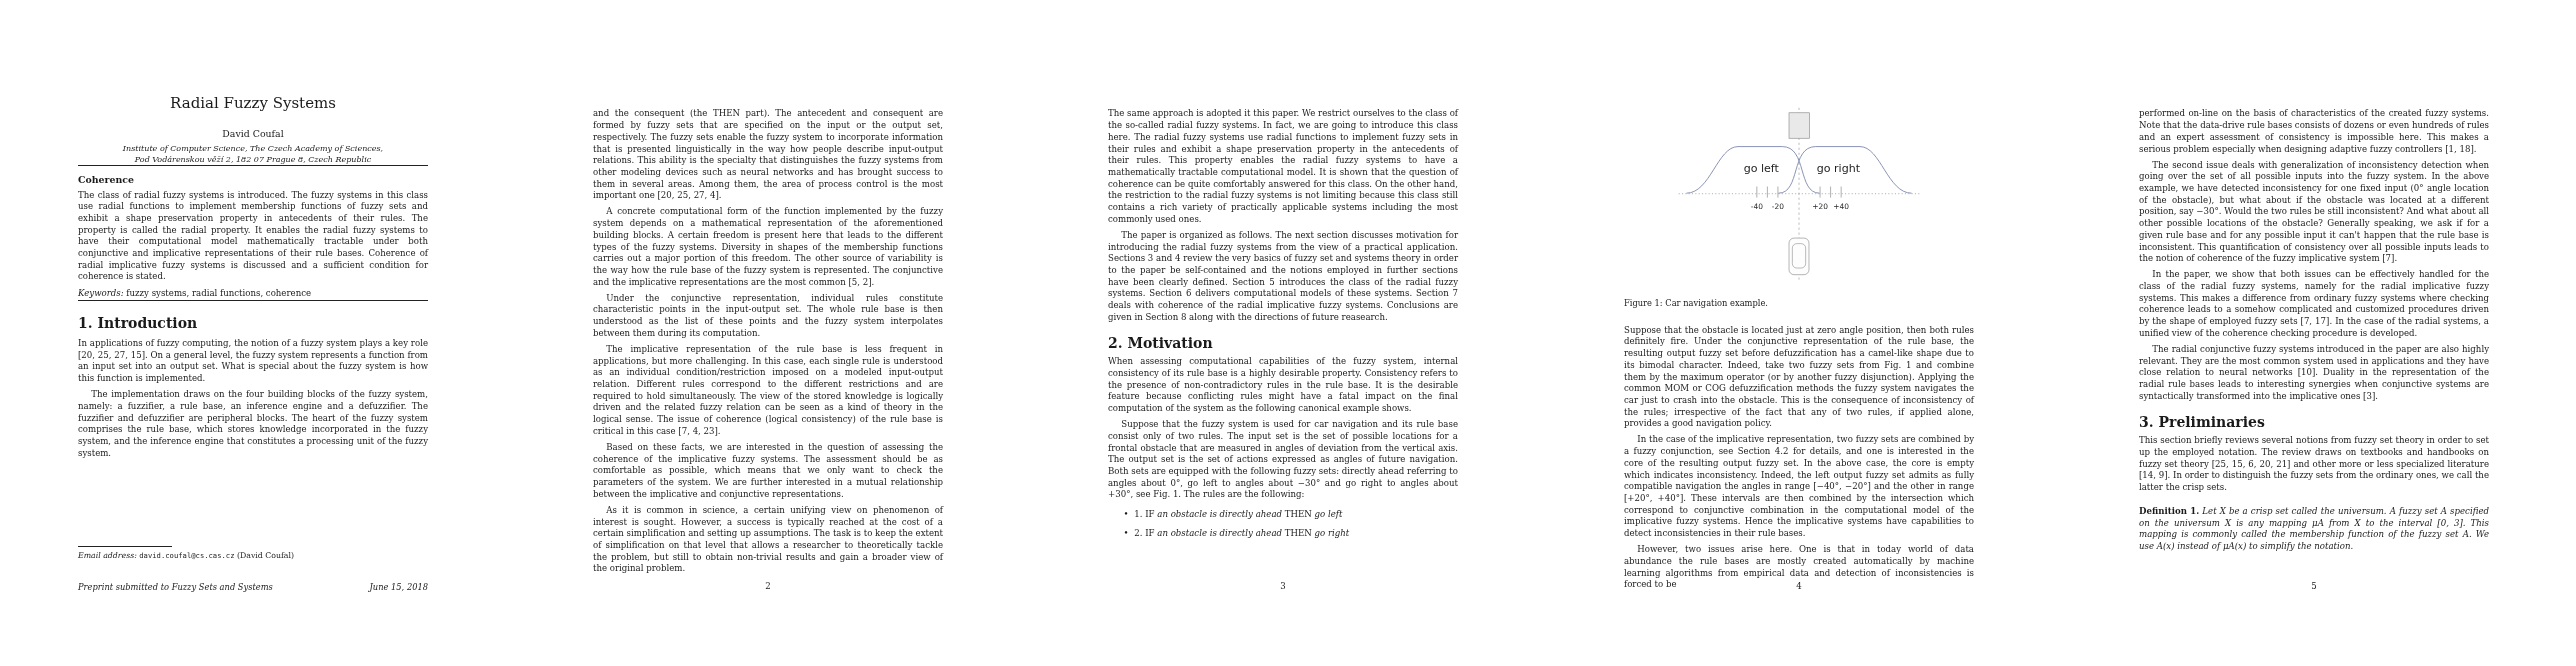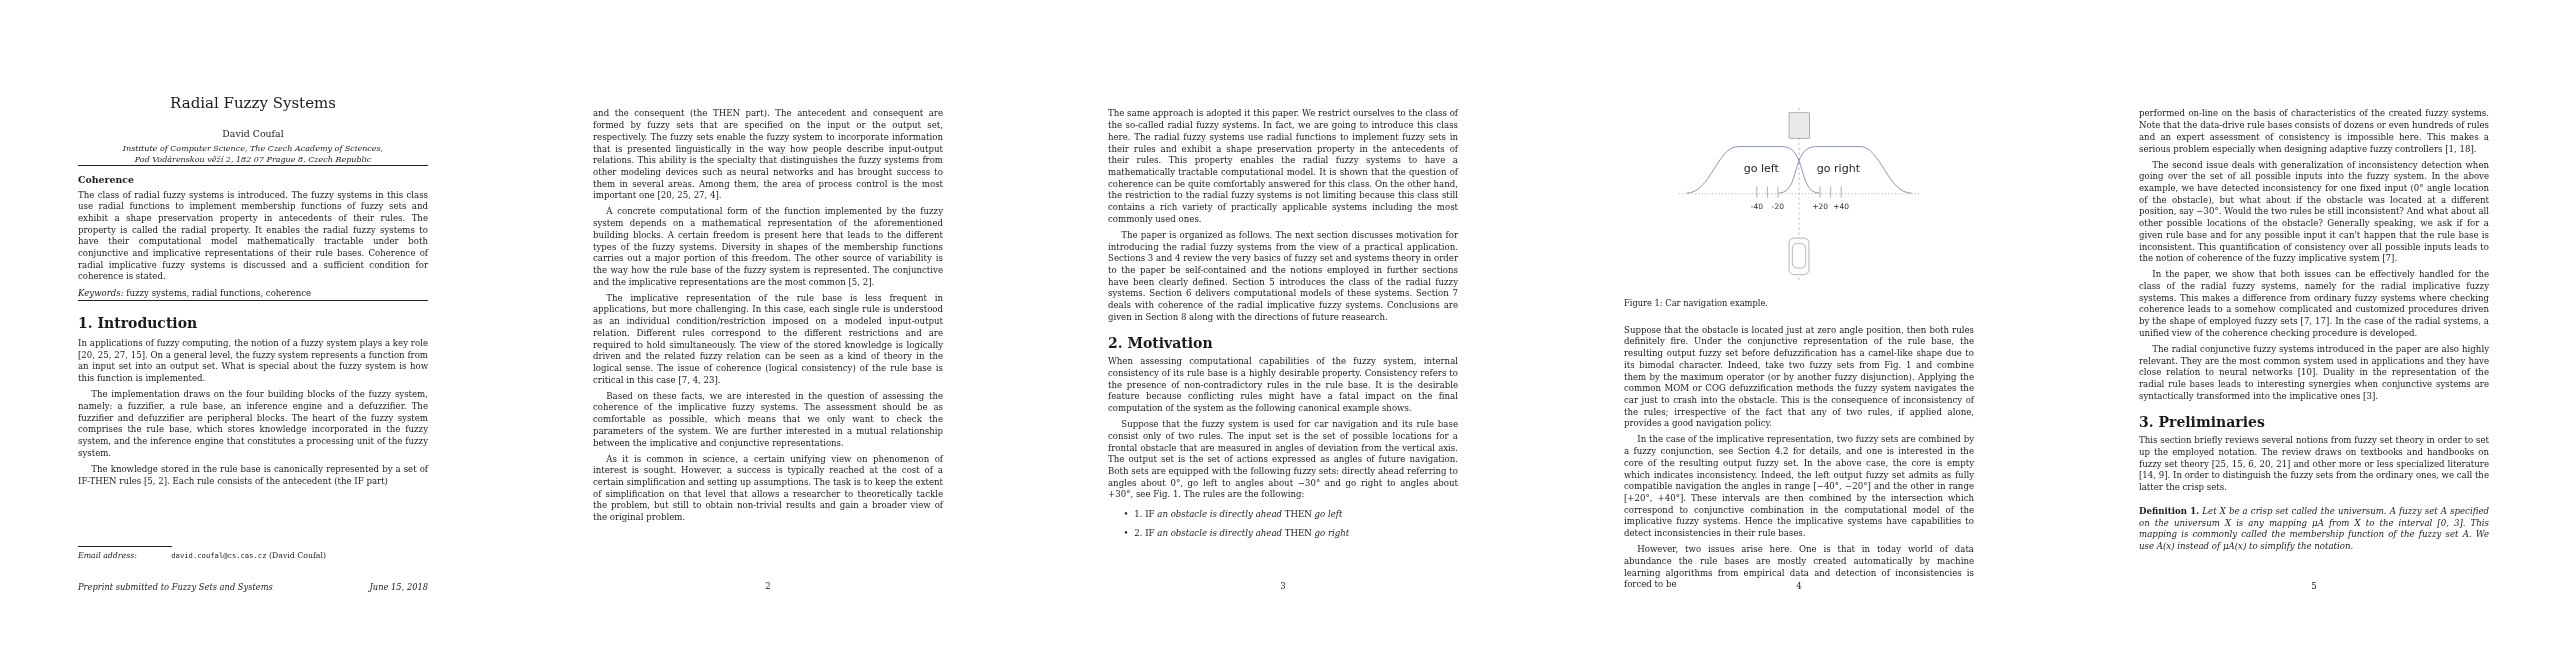--- a/index.html
+++ b/index.html
@@ -25,21 +25,21 @@
   .kw{margin:5px 0 0 0;font-size:8.6px;line-height:11.7px;}
   .kw .lab{font-style:italic;text-align:center;}
   h2.sec{font-size:14px;font-weight:bold;margin:14.5px 0 6.7px 0;}
   
   .flowcol{padding-top:104px;}
   .pagenum{position:absolute;top:581px;left:78px;width:350px;text-align:center;font-size:8.6px;}
   
   .footnote{position:absolute;top:546px;left:78px;width:350px;font-size:7.8px;}
   .footnote hr{border:none;border-top:0.7px solid #222;width:94px;margin:0 0 3.9px 0;}
   .footnote .lab{font-style:italic;}
-  .footnote .mono{font-family:"DejaVu Sans Mono", monospace;font-size:7.2px;margin-left:32px;}
+  .footnote .mono{font-family:"DejaVu Sans Mono", monospace;font-size:7.2px;}
   .footer{position:absolute;top:582px;left:78px;width:350px;display:flex;
           justify-content:space-between;font-style:italic;font-size:8.3px;}
   
   .rules{margin:7.8px 0 0 15.6px;}
   .rule-item{display:flex;gap:5.6px;font-size:8.6px;line-height:11.7px;margin-top:7.8px;}
   .rule-item .it{font-style:italic;}
   
   .figwrap{margin-top:1.1px;}
   .figcaption{text-align:left;font-size:8.3px;margin-top:6.7px;}
   svg text{font-family:"DejaVu Sans", sans-serif;}
@@ -67,39 +67,39 @@
       </div>
       <div class="kw">
         <span class="lab">Keywords:</span>
         <span>fuzzy systems, radial functions, coherence</span>
       </div>
       <hr class="rule rule-bottom">
       <h2 class="sec">1. Introduction</h2>
       <div class="body-text">
         <p class="para first">In applications of fuzzy computing, the notion of a fuzzy system plays a key role [20, 25, 27, 15]. On a general level, the fuzzy system represents a function from an input set into an output set. What is special about the fuzzy system is how this function is implemented.</p>
         <p class="para">The implementation draws on the four building blocks of the fuzzy system, namely: a fuzzifier, a rule base, an inference engine and a defuzzifier. The fuzzifier and defuzzifier are peripheral blocks. The heart of the fuzzy system comprises the rule base, which stores knowledge incorporated in the fuzzy system, and the inference engine that constitutes a processing unit of the fuzzy system.</p>
-        <p class="para">The knowledge stored in the rule base is canonically represented by a set of IF-THEN rules [5, 2]. Each rule consists of the antecedent (the IF part)</p>
       </div>
     </div>
     <div class="footnote">
       <hr>
       <span class="lab">Email address:</span>
       <span class="mono">david.coufal@cs.cas.cz</span>
       <span>(David Coufal)</span>
     </div>
     <div class="footer">
       <span>Preprint submitted to Fuzzy Sets and Systems</span>
       <span>June 15, 2018</span>
     </div>
   </div>
 
   <div class="page" style="left:515px;">
     <div class="col flowcol body-text">
       <p class="para first">and the consequent (the THEN part). The antecedent and consequent are formed by fuzzy sets that are specified on the input or the output set, respectively. The fuzzy sets enable the fuzzy system to incorporate information that is presented linguistically in the way how people describe input-output relations. This ability is the specialty that distinguishes the fuzzy systems from other modeling devices such as neural networks and has brought success to them in several areas. Among them, the area of process control is the most important one [20, 25, 27, 4].</p>
       <p class="para">A concrete computational form of the function implemented by the fuzzy system depends on a mathematical representation of the aforementioned building blocks. A certain freedom is present here that leads to the different types of the fuzzy systems. Diversity in shapes of the membership functions carries out a major portion of this freedom. The other source of variability is the way how the rule base of the fuzzy system is represented. The conjunctive and the implicative representations are the most common [5, 2].</p>
+      <p class="para">Under the conjunctive representation, individual rules constitute characteristic points in the input-output set. The whole rule base is then understood as the list of these points and the fuzzy system interpolates between them during its computation.</p>
       <p class="para">The implicative representation of the rule base is less frequent in applications, but more challenging. In this case, each single rule is understood as an individual condition/restriction imposed on a modeled input-output relation. Different rules correspond to the different restrictions and are required to hold simultaneously. The view of the stored knowledge is logically driven and the related fuzzy relation can be seen as a kind of theory in the logical sense. The issue of coherence (logical consistency) of the rule base is critical in this case [7, 4, 23].</p>
       <p class="para">Based on these facts, we are interested in the question of assessing the coherence of the implicative fuzzy systems. The assessment should be as comfortable as possible, which means that we only want to check the parameters of the system. We are further interested in a mutual relationship between the implicative and conjunctive representations.</p>
       <p class="para">As it is common in science, a certain unifying view on phenomenon of interest is sought. However, a success is typically reached at the cost of a certain simplification and setting up assumptions. The task is to keep the extent of simplification on that level that allows a researcher to theoretically tackle the problem, but still to obtain non-trivial results and gain a broader view of the original problem.</p>
     </div>
     <div class="pagenum">2</div>
   </div>
 
   <div class="page" style="left:1030px;">
     <div class="col flowcol body-text">
       <p class="para first">The same approach is adopted it this paper. We restrict ourselves to the class of the so-called radial fuzzy systems. In fact, we are going to introduce this class here. The radial fuzzy systems use radial functions to implement fuzzy sets in their rules and exhibit a shape preservation property in the antecedents of their rules. This property enables the radial fuzzy systems to have a mathematically tractable computational model. It is shown that the question of coherence can be quite comfortably answered for this class. On the other hand, the restriction to the radial fuzzy systems is not limiting because this class still contains a rich variety of practically applicable systems including the most commonly used ones.</p>

